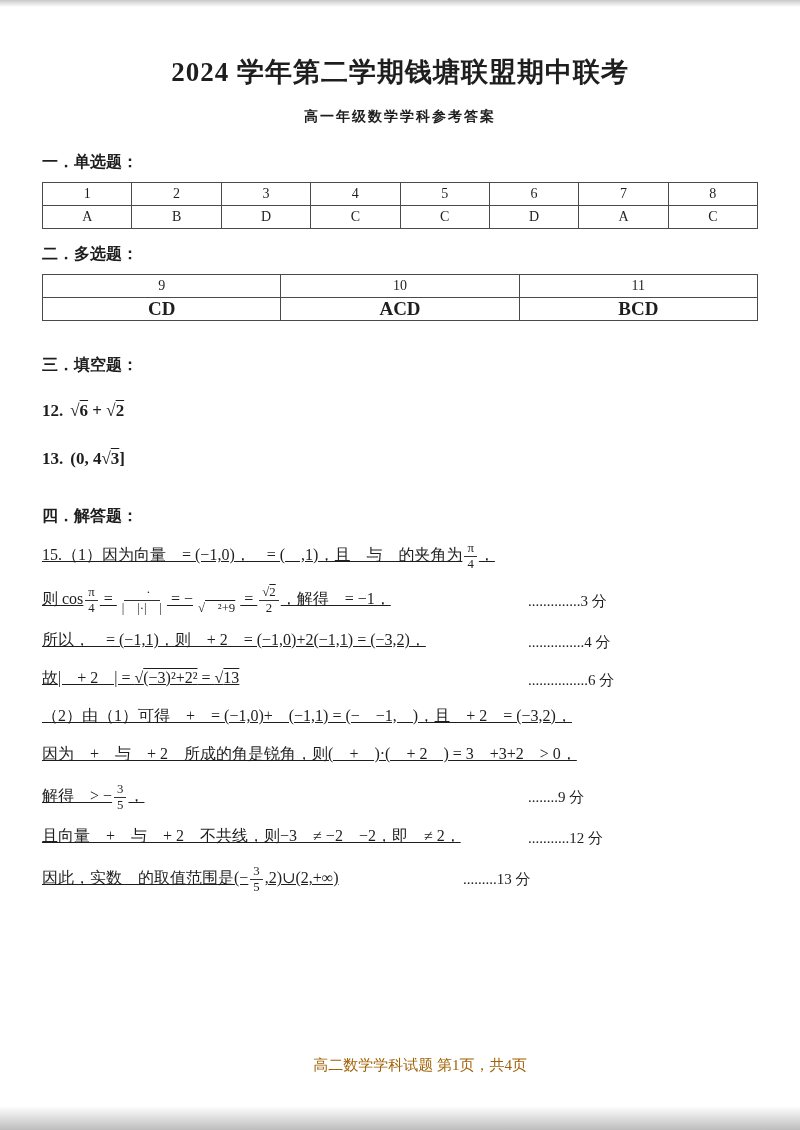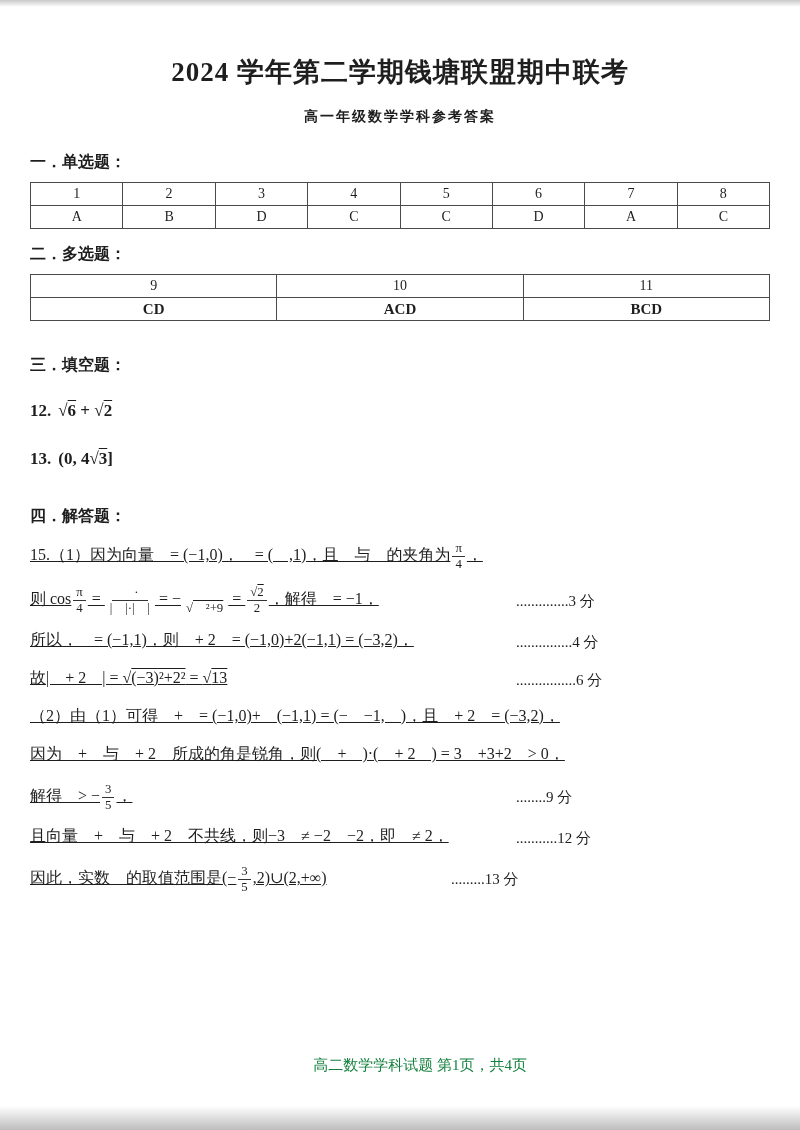--- a/index.html
+++ b/index.html
@@ -10,52 +10,52 @@
     position: relative;
     overflow: hidden;
     font-family: "Liberation Serif", "DejaVu Serif", serif;
     color: #1e1e1e;
   }
   .edge-top { position: absolute; top: 0; left: 0; width: 100%; height: 7px;
     background: linear-gradient(180deg, #c9c9c9, #ffffff); }
   .edge-bottom { position: absolute; bottom: 0; left: 0; width: 100%; height: 24px;
     background: linear-gradient(180deg, #ffffff, #bdbdbd); }
 
-  .page { padding: 54px 30px 0; }
+  .page { padding: 54px 42px 0; }
 
   .title { font-size: 27px; font-weight: 700; text-align: center; margin: 0; letter-spacing: 1px; }
   .subtitle { font-size: 14px; font-weight: 700; text-align: center; margin: 18px 0 0; letter-spacing: 2px; }
   .byline { font-size: 16px; font-weight: 700; text-align: center; margin: 15px 0 0; }
 
   .sec-heading { font-size: 16px; font-weight: 700; margin: 26px 0 9px; }
   .sec-heading.sp { margin-top: 34px; }
 
   table.ans { width: 100%; border-collapse: collapse; table-layout: fixed; font-size: 14px; }
   table.ans td { border: 1px solid #4a4a4a; text-align: center; height: 23px; padding: 0; }
-  tr.bold-row td { font-weight: 700; font-size: 15px; }
+  tr.bold-row td { font-weight: 700; font-size: 19px; }
 
   .fill-item { font-size: 17px; margin: 21px 0; min-height: 27px; display: flex; align-items: center; font-weight: bold; }
   .fill-no { margin-right: 7px; }
 
   .sol-line { position: relative; font-size: 16px; margin: 14px 0; min-height: 24px;
     display: flex; align-items: flex-start; text-decoration: underline; }
   .sol-text { white-space: nowrap; }
   .sol-score { position: absolute; left: 486px; top: 50%; transform: translateY(-50%);
     font-size: 15px; white-space: nowrap; }
   .sol-score.near { left: 401px; margin-left: 20px; }
 
   .frac { display: inline-flex; flex-direction: column; align-items: center;
     vertical-align: middle; font-size: 0.8em; line-height: 1.15; margin: 0 2px; text-align: center; }
   .frac > span:first-child { border-bottom: 1px solid #333; padding: 0 3px; }
   .frac > span:last-child { padding: 0 3px; }
   .sq { white-space: nowrap; }
   .ov { text-decoration: overline; }
 
   .footer { position: absolute; top: 1056px; left: 0; width: 100%;
-    text-align: center; font-size: 15px; color: #15803d; padding-left: 40px; }
+    text-align: center; font-size: 15px; color: #a16207; padding-left: 40px; }
 </style>
 </head>
 <body>
 
 <div class="edge-top"></div>
 
 <div class="page">
 
   <h1 class="title">2024 学年第二学期钱塘联盟期中联考</h1>
   <h2 class="subtitle">高一年级数学学科参考答案</h2>

